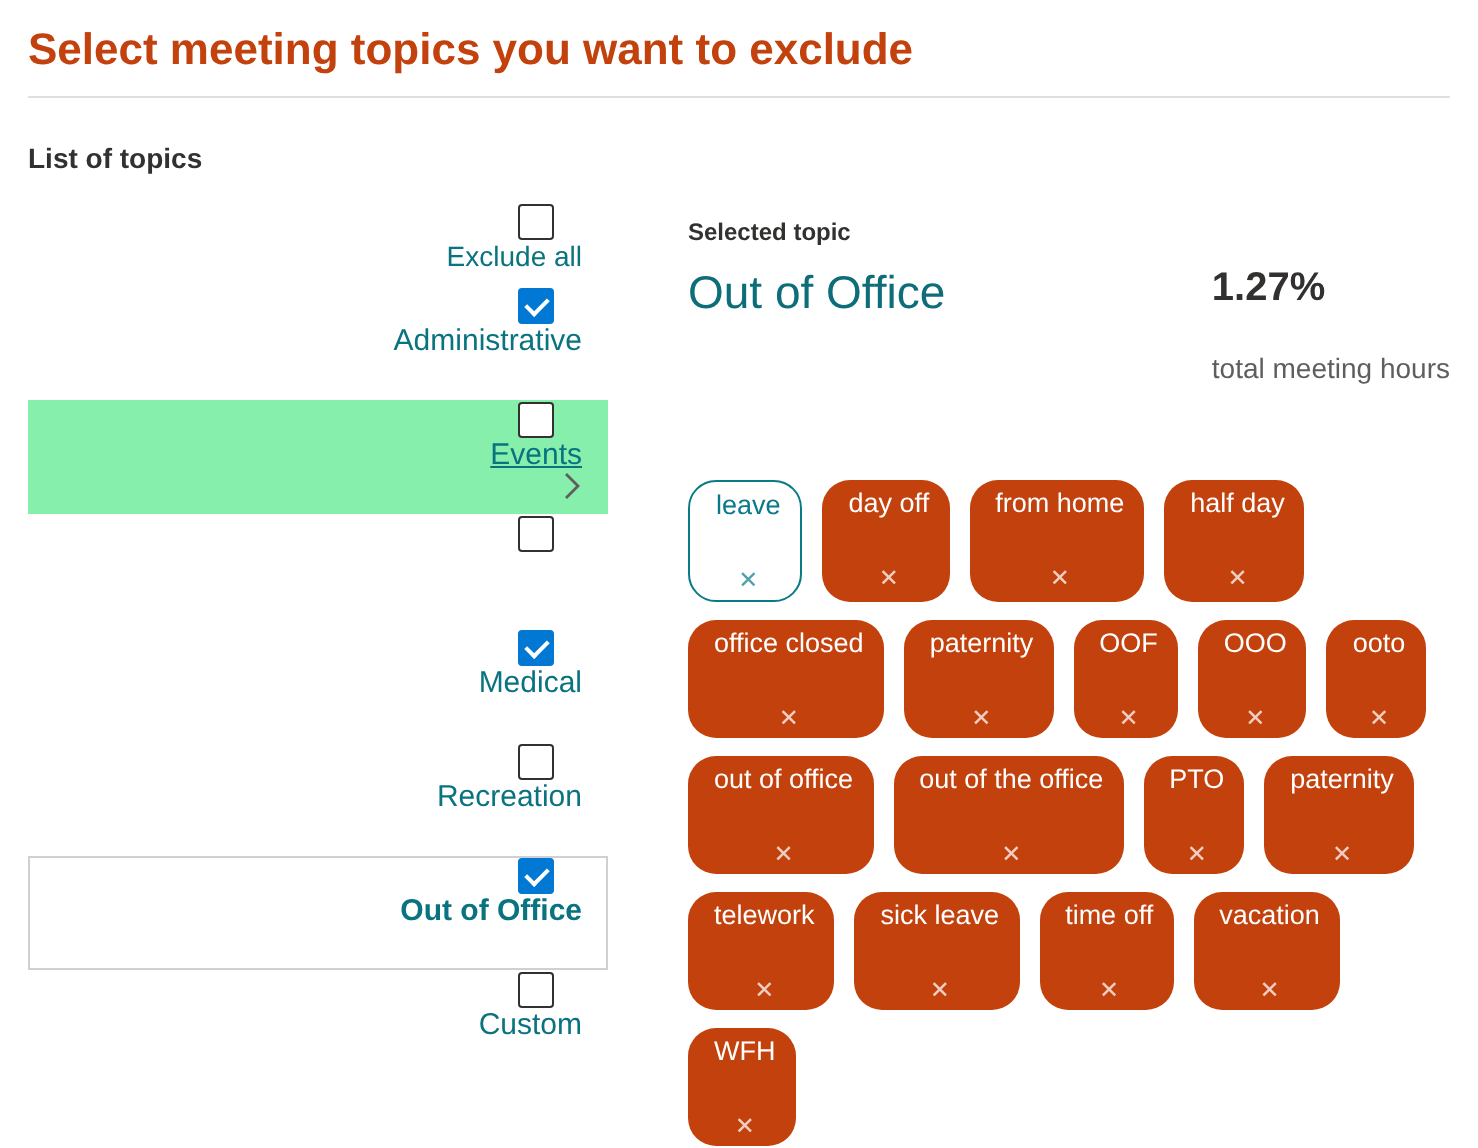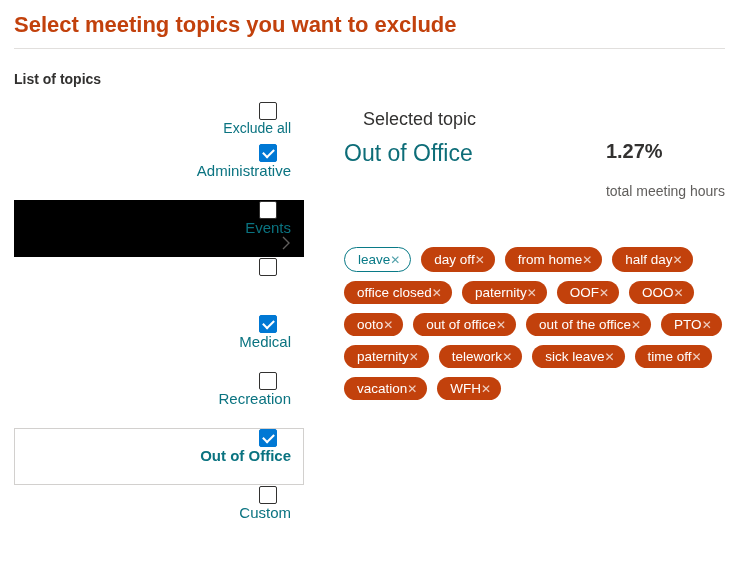--- a/index.html
+++ b/index.html
@@ -45,21 +45,22 @@
     cursor: pointer;
     position: relative;
     border: 1px solid transparent;
     flex-direction: column;
   }
   .topic-row.exclude-all {
     height: 34px;
     margin-bottom: 8px;
   }
   .topic-row.hover {
-    background: #000000;
+    background: #86efac;
+    text-decoration: underline;
   }
   .topic-row.selected {
     border: 1px solid #d2d0ce;
     border-top: 1px solid #d2d0ce;
     background: #fff;
   }
   .topic-row.selected .topic-label {
     font-weight: 600;
   }
   .topic-row.exclude-all .topic-label {
@@ -96,24 +97,23 @@
   .chevron {
     margin-left: auto;
     color: #605e5c;
   }
   .chevron svg { display:block; }
   .detail {
     flex: 1;
     padding-top: 8px;
   }
   .detail-heading {
-    font-size: 18px;
-    font-weight: 400;
+    font-size: 12px;
+    font-weight: 700;
     margin-bottom: 10px;
-    margin-left: 19px;
   }
   .detail-row {
     display: flex;
     justify-content: space-between;
     align-items: flex-start;
     margin-bottom: 48px;
   }
   .topic-name {
     font-size: 23px;
     font-weight: 400;
@@ -159,25 +159,26 @@
     font-weight: 300;
   }
   .chips {
     display: flex;
     flex-wrap: wrap;
     gap: 9px 10px;
   }
   .chip {
     display: inline-flex;
     align-items: center;
-    gap: 0;
+    gap: 24px;
     padding: 4px 10px 4px 13px;
     border-radius: 14px;
     font-size: 13.5px;
     cursor: default;
+    flex-direction: column;
   }
   .chip.filled {
     background: #c2410c;
     color: #fff;
   }
   .chip.filled .chip-x { color: rgba(255,255,255,0.75); }
   .chip.outline {
     background: #fff;
     color: #097a87;
     border: 1px solid #097a87;

